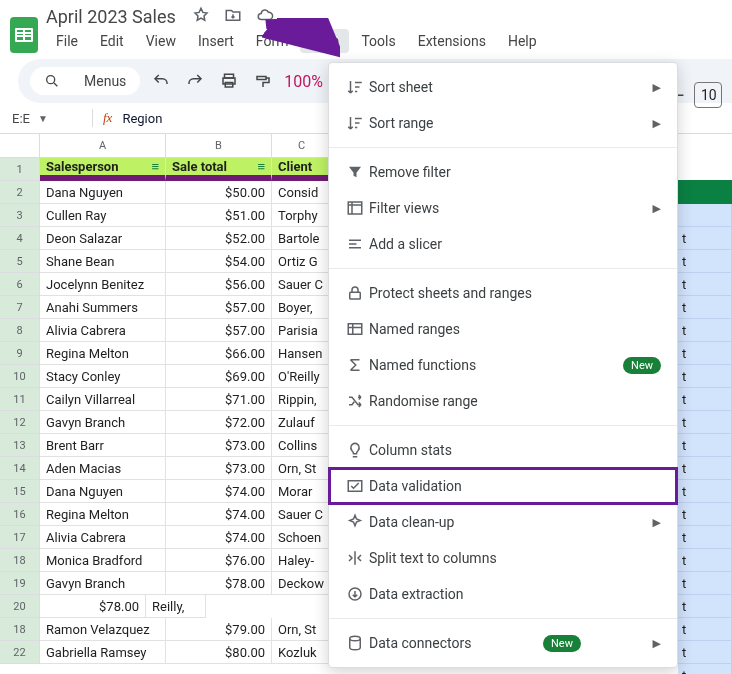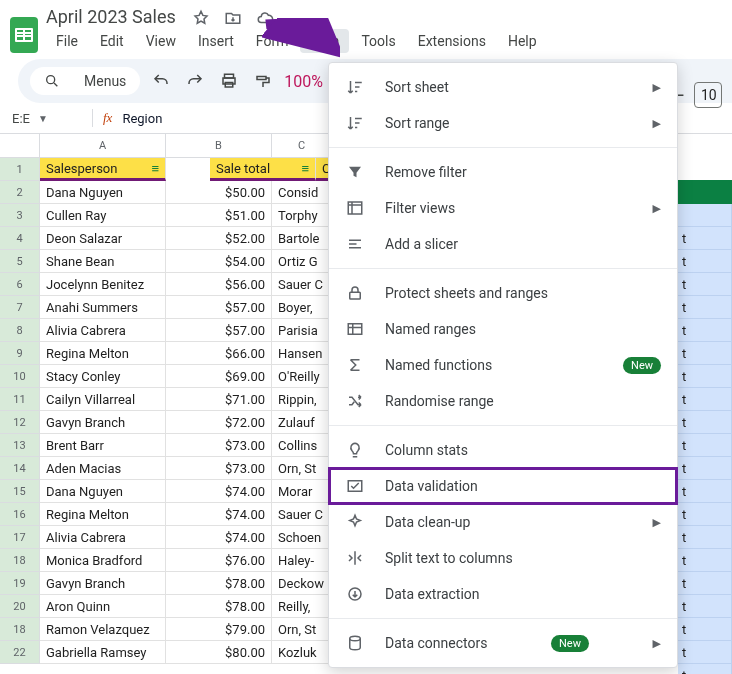--- a/index.html
+++ b/index.html
@@ -89,58 +89,58 @@
     width:40px;height:23px;background:#fff;border-right:1px solid #dadce0;border-bottom:1px solid #dadce0;
     display:flex;align-items:center;justify-content:center;font-size:11px;color:#5f6368;
   }
   .rownum{background:#d8ead9;}
   .corner{height:24px;background:#fff;}
   .cols{flex:1;}
   .colhead{display:flex;height:24px;}
   .ch{border-right:1px solid #dadce0;border-bottom:1px solid #dadce0;display:flex;align-items:center;justify-content:center;font-size:11px;color:#5f6368;background:#fff;}
   .row{display:flex;height:23px;}
   .cell{border-right:1px solid #e1e1e1;border-bottom:1px solid #e1e1e1;padding:0 6px;display:flex;align-items:center;font-size:13px;white-space:nowrap;overflow:hidden;}
-  .hdr{background:#fde047;font-weight:400;border-bottom:3px solid #701a75;}
+  .hdr{background:#bef264;font-weight:700;border-bottom:6px solid #701a75;}
   .hdr .filter{margin-left:auto;color:#188038;}
   .col-a{width:126px;} .col-b{width:106px;justify-content:flex-end;} .col-c{width:60px;}
-  .col-b.hdr{justify-content:flex-end;margin-left:44px;}
+  .col-b.hdr{justify-content:flex-end;}
   .ch.col-b, .ch.col-a, .ch.col-c{justify-content:center;}
   
   .rightband{
     position:absolute;left:678px;top:180px;width:54px;
   }
   .rb-head{height:24px;background:#0b8043;}
   .rb-cell{height:23px;background:#d2e3fc;border-bottom:1px solid #bcd1f0;border-right:1px solid #bcd1f0;padding-left:4px;font-size:13px;display:flex;align-items:center;color:#1f1f1f;}
   
   .dropdown{
     position:absolute;left:328px;top:62px;width:350px;
     background:#fff;border:1px solid #dadce0;border-radius:4px;
     box-shadow:0 4px 16px rgba(0,0,0,.18);
     padding:6px 0;
     font-size:14px;color:#3c4043;
   }
-  .dd-item{display:flex;align-items:center;gap:20px;padding:8px 16px;cursor:pointer;position:relative;}
+  .dd-item{display:flex;align-items:center;gap:4px;padding:8px 16px;cursor:pointer;position:relative;}
   .dd-icon{width:20px;height:20px;color:#5f6368;display:flex;align-items:center;justify-content:center;flex-shrink:0;}
   .dd-sep{height:1px;background:#e8eaed;margin:6px 0;}
   .dd-arrow{margin-left:auto;color:#5f6368;font-size:11px;}
   .badge{margin-left:auto;background:#188038;color:#fff;font-size:11px;font-weight:400;padding:2px 8px;border-radius:10px;}
   .dd-highlight{outline:3px solid #6a1b9a;outline-offset:-2px;}
   
   .big-arrow{
     position:absolute;left:262px;top:18px;width:78px;height:44px;pointer-events:none;
   }
   svg{display:block;}
 </style>
 </head>
 <body>
 
 <div class="title-row">
   <div class="logo"></div>
   <div>
-    <div style="display:flex;align-items:flex-end;gap:12px;">
+    <div style="display:flex;align-items:flex-start;gap:12px;">
       <span class="doc-title">April 2023 Sales</span>
       <span class="title-icons">
         <span>
             <svg viewBox="0 0 24 24" fill="none" stroke="currentColor" stroke-width="2">
               <path d="M12 3l2.5 5.5L20 9.3l-4 4 1 5.7L12 16l-5 3 1-5.7-4-4 5.5-.8z"></path>
             </svg>
           </span>
         <span>
             <svg viewBox="0 0 24 24" fill="none" stroke="currentColor" stroke-width="2">
               <path d="M3 6h7l2 2h9v11H3z"></path>
@@ -349,21 +349,20 @@
           <div class="cell col-a">Monica Bradford</div>
           <div class="cell col-b">$76.00</div>
           <div class="cell col-c">Haley-</div>
         </div>
         <div class="row">
           <div class="cell col-a">Gavyn Branch</div>
           <div class="cell col-b">$78.00</div>
           <div class="cell col-c">Deckow</div>
         </div>
         <div class="row">
-          <div class="cell col-a">Aron Quinn</div>
           <div class="cell col-b">$78.00</div>
           <div class="cell col-c">Reilly, </div>
         </div>
         <div class="row">
           <div class="cell col-a">Ramon Velazquez</div>
           <div class="cell col-b">$79.00</div>
           <div class="cell col-c">Orn, St</div>
         </div>
         <div class="row">
           <div class="cell col-a">Gabriella Ramsey</div>

